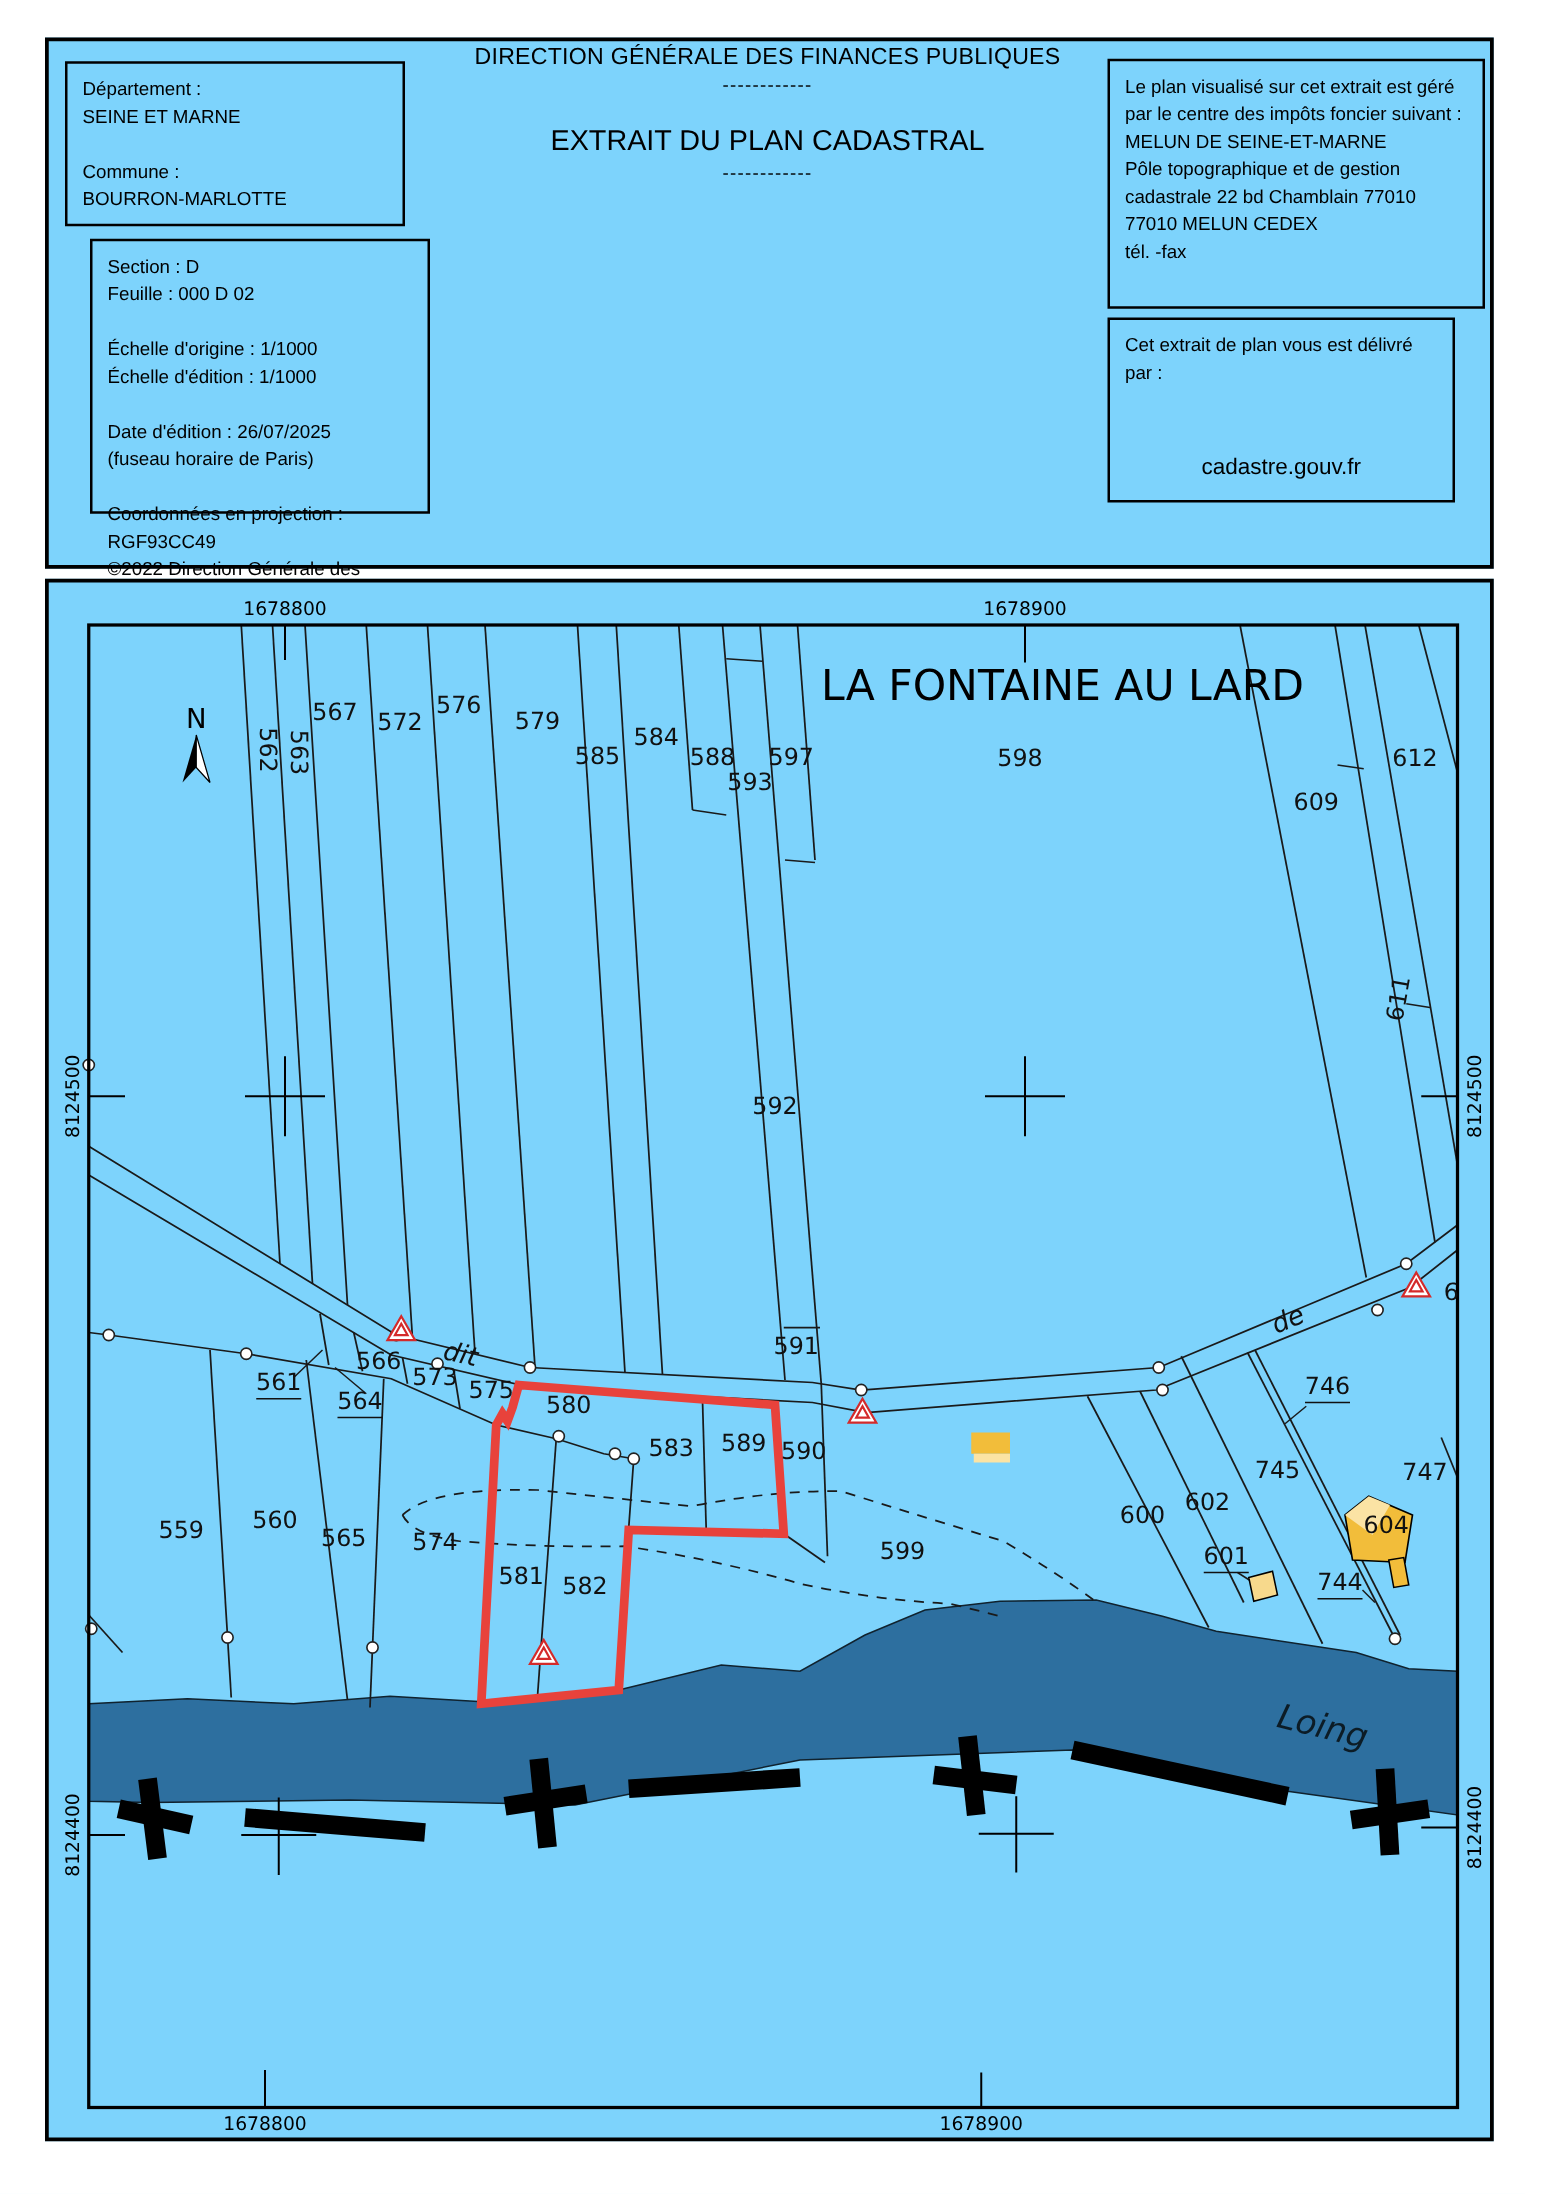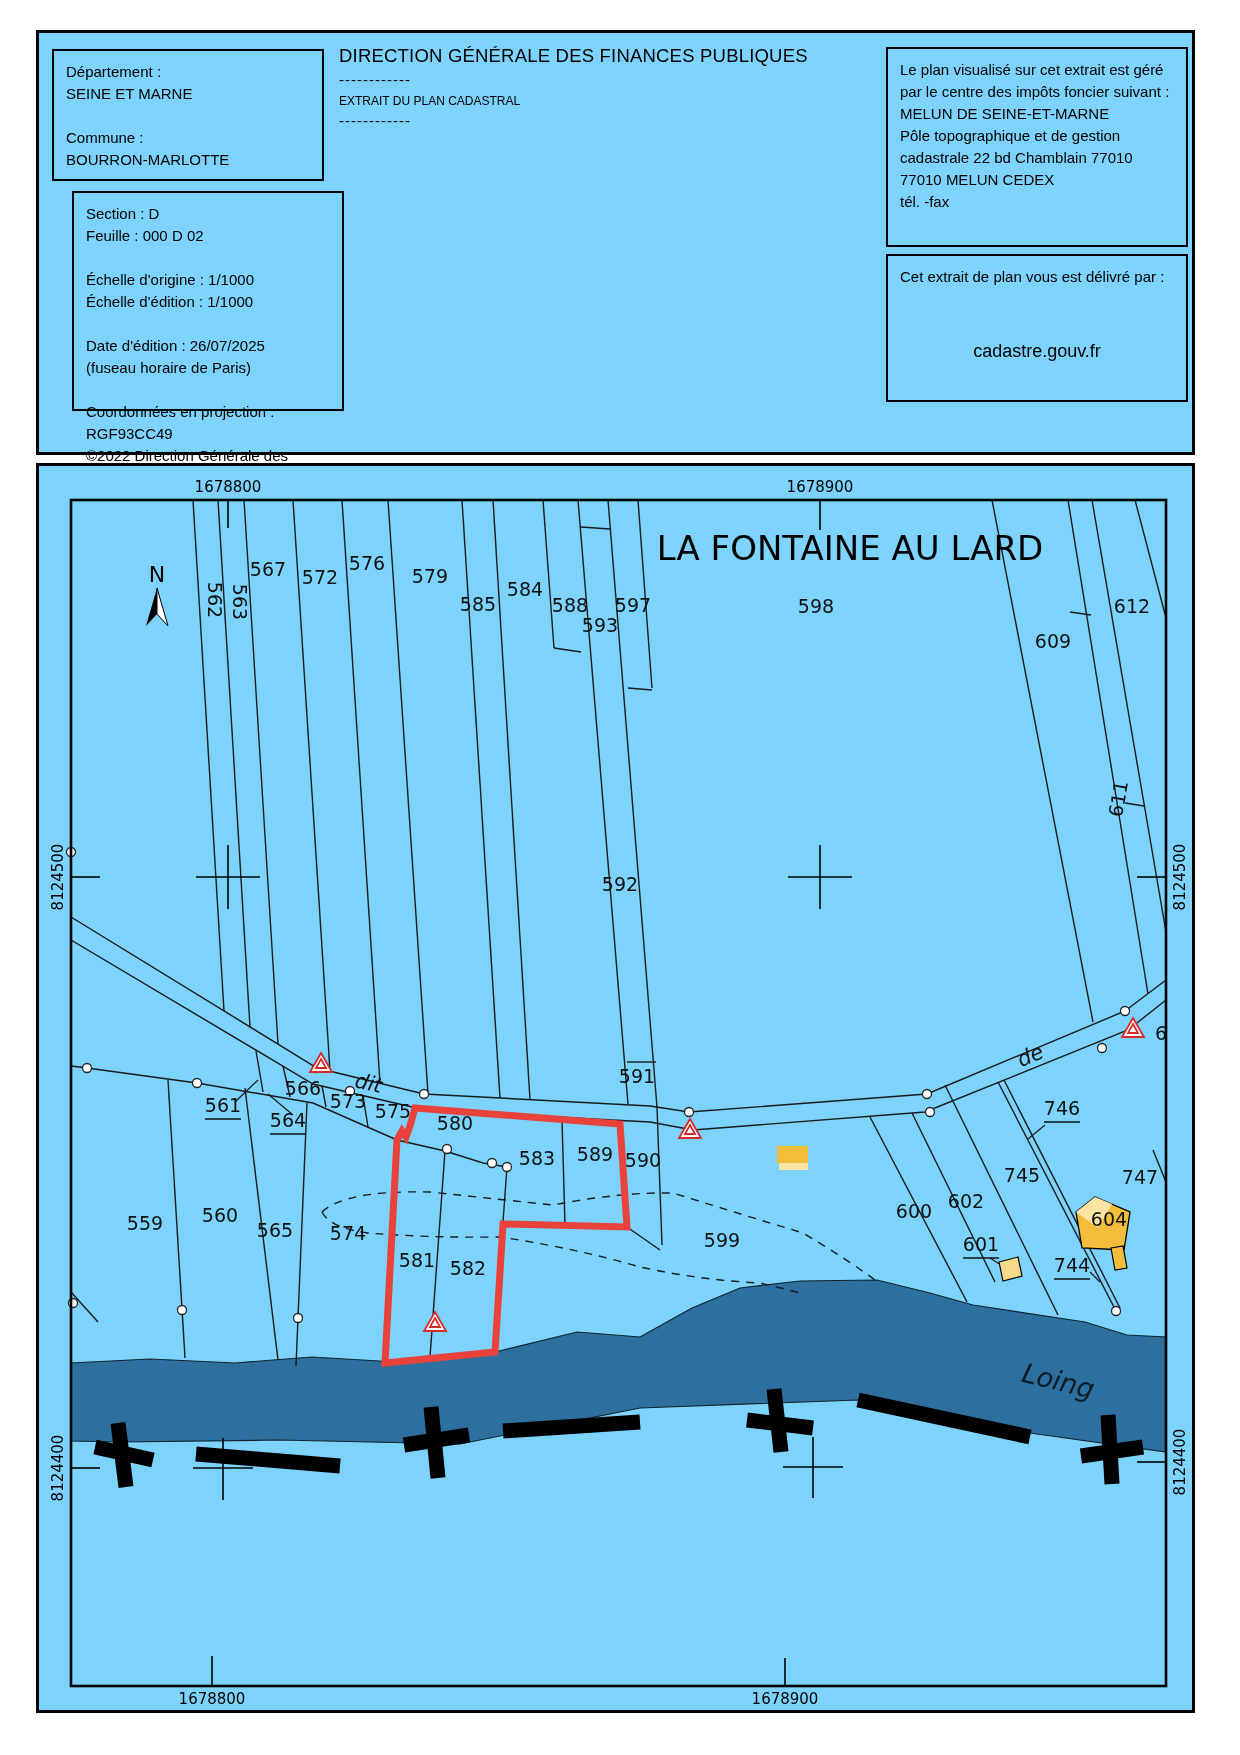--- a/index.html
+++ b/index.html
@@ -5,25 +5,25 @@
   html,body{margin:0;padding:0;background:#fff;}
   .page{position:relative;width:1240px;height:1755px;background:#fff;
         font-family:"Liberation Sans",sans-serif;color:#000;overflow:hidden;}
   .section{position:absolute;border:3px solid #000;background:#7dd3fc;box-sizing:border-box;}
   #header-section{left:36px;top:30px;width:1159px;height:425px;}
   #map-section{left:36px;top:463px;width:1159px;height:1250px;}
   .hbox{position:absolute;border:2px solid #000;box-sizing:border-box;font-size:15px;line-height:22px;padding:10px 12px;}
   #box-dept{left:13px;top:16px;width:272px;height:132px;}
   #box-info{left:13px;top:158px;width:272px;height:220px;margin-left:20px;}
   #box-manager{left:847px;top:14px;width:302px;height:200px;}
-  #box-delivery{left:847px;top:221px;width:302px;height:148px;}
+  #box-delivery{left:847px;top:221px;width:278px;height:148px;}
   .gap{height:22px;}
-  #title-block{position:absolute;left:300px;top:12px;width:550px;}
+  #title-block{position:absolute;left:300px;top:1px;width:550px;text-align:center;}
   #title-block .t1{font-size:18.5px;letter-spacing:.2px;}
-  #title-block .t2{font-size:12px;margin-top:6px;}
+  #title-block .t2{font-size:23px;margin-top:22px;}
   .dashrow{font-size:15px;letter-spacing:1px;margin-top:4px;}
   #provider-line{text-align:center;margin-top:52px;font-size:18px;}
   svg text{font-family:"DejaVu Sans",sans-serif;}
   .plabel{font-size:19px;fill:#111;}
 </style>
 </head>
 <body>
 
 <div class="page">
 

